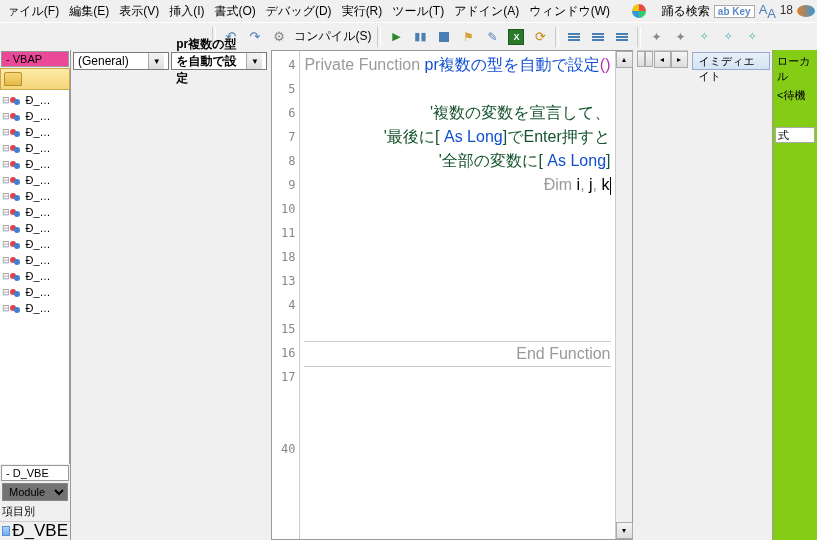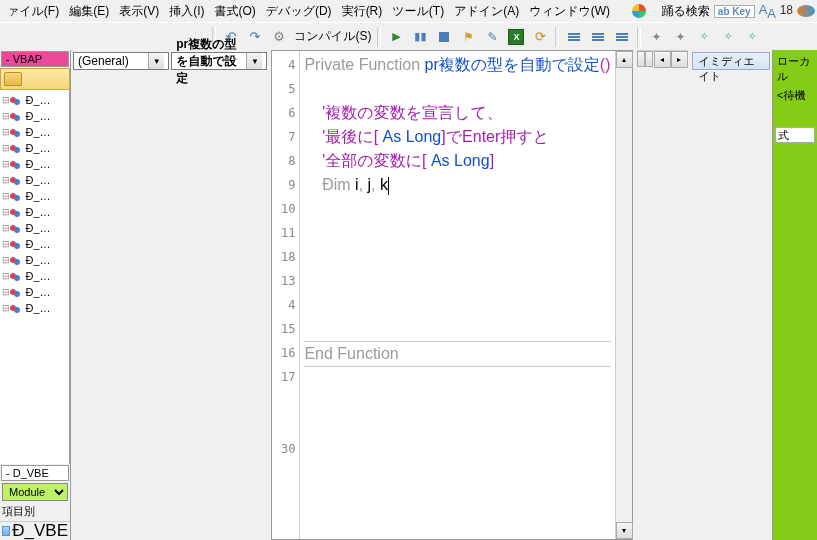--- a/index.html
+++ b/index.html
@@ -35,38 +35,38 @@
 .left-col{width:70px;background:#f0f0f0;display:flex;flex-direction:column;}
 .tab-vbap{background:#ec4899;border:1px solid #999;padding:1px 4px;font-size:11px;margin:1px;}
 .folder-bar{height:22px;background:linear-gradient(#fdeaa8,#f5d67a);border:1px solid #c9a84a;display:flex;align-items:center;padding:0 3px;margin:0;}
 .folder-icon{width:18px;height:14px;background:linear-gradient(#f8d77a,#e6b94a);border:1px solid #b8912a;border-radius:2px 2px 0 0;}
 .tree{flex:1;background:#fff;border-right:1px solid #999;overflow:hidden;padding:2px 0;}
 .tree-item{display:flex;align-items:center;padding:0 2px;height:16px;font-size:11px;white-space:nowrap;}
 .tree-icon{width:14px;height:12px;margin-right:2px;position:relative;}
 .tree-icon::before{content:"";position:absolute;width:6px;height:6px;background:#e04050;border-radius:50%;left:0;top:3px;}
 .tree-icon::after{content:"";position:absolute;width:6px;height:6px;background:#4080d0;border-radius:50%;left:4px;top:5px;}
 .tab-dvbe{background:#fff;border:1px solid #999;padding:1px 4px;font-size:11px;margin:1px;}
-.combo{height:18px;border:1px solid #888;background:#bef264;font-size:11px;padding:0 2px;}
+.combo{height:18px;border:1px solid #888;background:#737373;font-size:11px;padding:0 2px;}
 .combo-row{display:flex;padding:1px 2px;}
 .proj-item{display:flex;align-items:center;height:18px;font-size:17px;padding:0 2px;}
 .proj-icon{width:12px;height:10px;background:linear-gradient(#aad4ff,#6ab0ee);border:1px solid #5a90cc;margin-right:2px;}
 .center-col{flex:1;display:flex;flex-direction:row;border-left:1px solid #999;}
 .dropdown-row{display:flex;height:22px;background:#f0f0f0;padding:2px;gap:2px;}
 .dd{flex:1;display:flex;align-items:center;background:#fff;border:1px solid #7a7a7a;font-size:12px;padding:0 4px;position:relative;}
 .dd-text{flex:1;}
 .dd-text.bold{font-weight:bold;}
 .dd-arrow{width:16px;height:16px;background:linear-gradient(#f5f5f5,#ddd);border-left:1px solid #aaa;display:flex;align-items:center;justify-content:center;font-size:8px;}
 .editor-wrap{flex:1;display:flex;background:#fff;position:relative;border:1px solid #999;margin:0 2px;}
 .gutter{width:28px;background:#fff;border-right:1px solid #ccc;padding-top:2px;}
 .ln{height:24px;text-align:right;padding-right:4px;color:#888;font-size:12px;font-family:Consolas,monospace;line-height:24px;}
 .code{flex:1;padding:2px 4px;font-family:Consolas,"MS Gothic",monospace;font-size:16px;position:relative;}
-.code-line{height:24px;line-height:24px;white-space:pre;}
+.code-line{height:24px;line-height:24px;white-space:pre;text-align:right;}
 .kw-type{color:#9a9a9a;}
 .kw-blue{color:#1050d0;}
-.kw-green{color:#a21caf;margin-top:38px;}
+.kw-green{color:#14532d;margin-top:38px;}
 .kw-fname{color:#1050d0;}
 .parens{color:#b030b0;}
 .cursor{display:inline-block;width:1px;height:18px;background:#000;vertical-align:middle;}
 .hr-line{border-top:1px solid #ccc;margin:0;}
 .vscroll{width:17px;background:#f0f0f0;border-left:1px solid #ccc;position:relative;}
 .vscroll-btn{width:17px;height:17px;background:linear-gradient(#f5f5f5,#ddd);border:1px solid #aaa;display:flex;align-items:center;justify-content:center;font-size:8px;}
 .vscroll-btn.top{position:absolute;top:0;}
 .vscroll-btn.bot{position:absolute;bottom:0;}
 .hscroll{height:17px;background:#f0f0f0;border-top:1px solid #ccc;display:flex;margin:0 2px;}
 .hscroll-btn{width:17px;height:17px;background:linear-gradient(#f5f5f5,#ddd);border:1px solid #aaa;display:flex;align-items:center;justify-content:center;font-size:8px;}
@@ -232,21 +232,21 @@
           <div class="ln">10</div>
           <div class="ln">11</div>
           <div class="ln">18</div>
           <div class="ln">13</div>
           <div class="ln">4</div>
           <div class="ln">15</div>
           <div class="ln">16</div>
           <div class="ln">17</div>
           <div class="ln"></div>
           <div class="ln"></div>
-          <div class="ln">30</div>
+          <div class="ln">40</div>
         </div>
       <div class="code">
         <div class="code-line"><span class="kw-type">Private Function </span><span class="kw-fname">pr複数の型を自動で設定</span><span class="parens">()</span></div>
         <div class="code-line"></div>
         <div class="code-line"><span class="kw-green">    '複数の変数を宣言して、</span></div>
         <div class="code-line"><span class="kw-green">    '最後に[ </span><span class="kw-blue">As Long</span><span class="kw-green">]でEnter押すと</span></div>
         <div class="code-line"><span class="kw-green">    '全部の変数に[ </span><span class="kw-blue">As Long</span><span class="kw-green">]</span></div>
         <div class="code-line"><span class="kw-type">    Đim </span><span>i</span><span class="kw-type">, </span><span>j</span><span class="kw-type">, </span><span>k</span><span class="cursor"></span></div>
         <div class="code-line"></div>
           <div class="code-line"></div>

